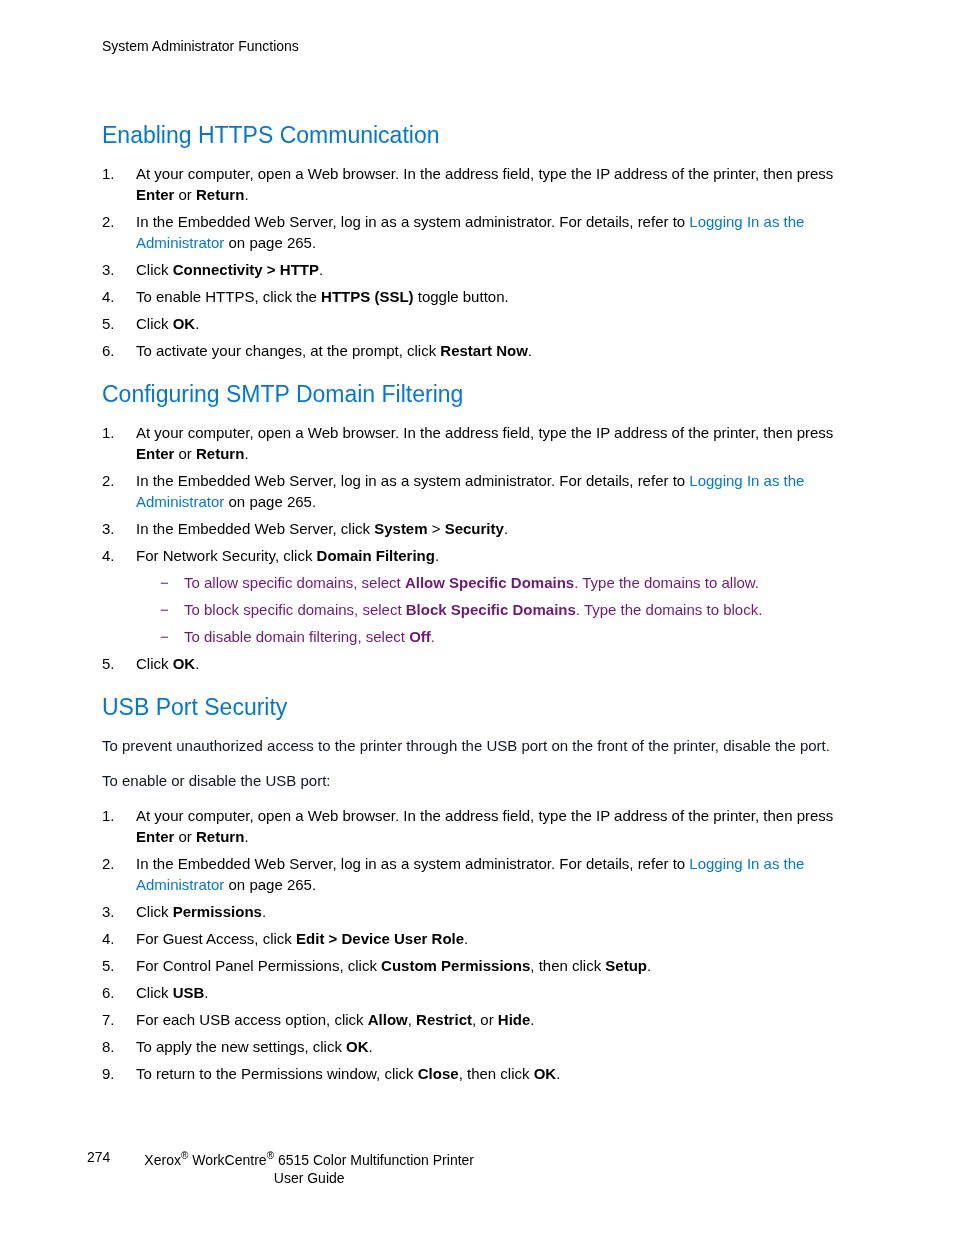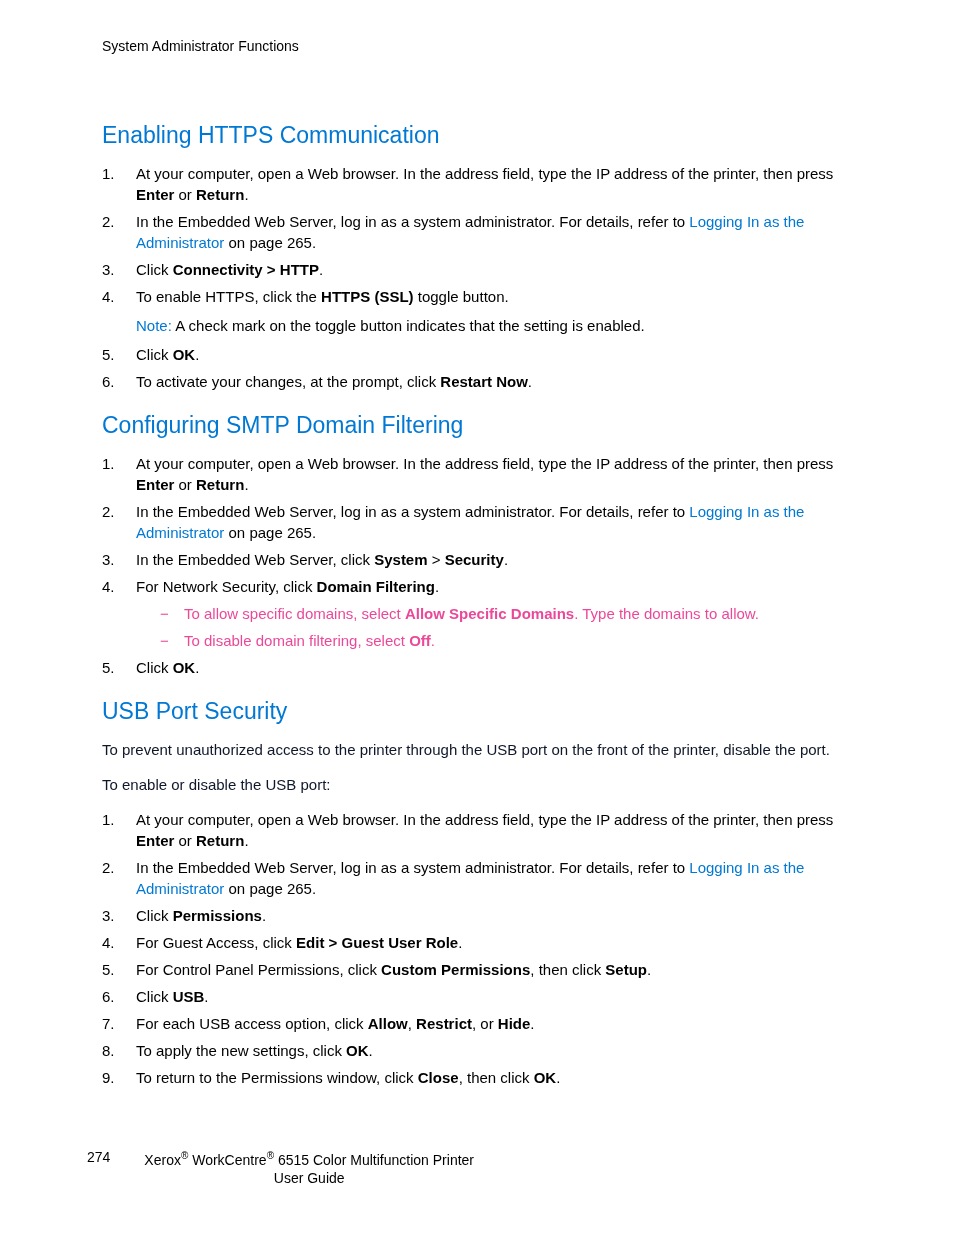--- a/index.html
+++ b/index.html
@@ -55,21 +55,21 @@
     .sub-list {
       list-style: none;
       margin-top: 6px;
     }
     .sub-list > li {
       position: relative;
       padding-left: 48px;
       font-size: 15px;
       line-height: 1.4;
       margin-bottom: 6px;
-      color: #ec4899;
+      color: #701a75;
     }
     .sub-list > li::before {
       content: "−";
       position: absolute;
       left: 24px;
       top: 0;
     }
     .note {
       margin-left: 34px;
       font-size: 15px;
@@ -114,48 +114,48 @@
 
 <div class="page">
   <div class="header-label">System Administrator Functions</div>
 
   <h2 class="section-heading">Enabling HTTPS Communication</h2>
   <ol class="main-list">
     <li><span>At your computer, open a Web browser. In the address field, type the IP address of the printer, then press </span><span class="bold">Enter</span><span> or </span><span class="bold">Return</span><span>.</span></li>
     <li><span>In the Embedded Web Server, log in as a system administrator. For details, refer to </span><a class="link">Logging In as the Administrator</a><span> on page 265.</span></li>
     <li><span>Click </span><span class="bold">Connectivity</span><span class="bold"> &gt; </span><span class="bold">HTTP</span><span>.</span></li>
     <li><span>To enable HTTPS, click the </span><span class="bold">HTTPS (SSL)</span><span> toggle button.</span>
-      <div class="note" style="margin-left:0;"><span class="note-label">Note:</span><span> A check mark on the toggle button indicates that the setting is enabled.</span></div>
     </li>
     <li><span>Click </span><span class="bold">OK</span><span>.</span></li>
     <li><span>To activate your changes, at the prompt, click </span><span class="bold">Restart Now</span><span>.</span></li>
   </ol>
 
   <h2 class="section-heading">Configuring SMTP Domain Filtering</h2>
   <ol class="main-list">
     <li><span>At your computer, open a Web browser. In the address field, type the IP address of the printer, then press </span><span class="bold">Enter</span><span> or </span><span class="bold">Return</span><span>.</span></li>
     <li><span>In the Embedded Web Server, log in as a system administrator. For details, refer to </span><a class="link">Logging In as the Administrator</a><span> on page 265.</span></li>
     <li><span>In the Embedded Web Server, click </span><span class="bold">System</span><span> &gt; </span><span class="bold">Security</span><span>.</span></li>
     <li><span>For Network Security, click </span><span class="bold">Domain Filtering</span><span>.</span>
       <ul class="sub-list">
         <li><span>To allow specific domains, select </span><span class="bold">Allow Specific Domains</span><span>. Type the domains to allow.</span></li>
+        <li><span>To block specific domains, select </span><span class="bold">Block Specific Domains</span><span>. Type the domains to block.</span></li>
         <li><span>To disable domain filtering, select </span><span class="bold">Off</span><span>.</span></li>
       </ul>
     </li>
     <li><span>Click </span><span class="bold">OK</span><span>.</span></li>
   </ol>
 
   <h2 class="section-heading">USB Port Security</h2>
   <p class="body-text">To prevent unauthorized access to the printer through the USB port on the front of the printer, disable the port.</p>
   <p class="body-text">To enable or disable the USB port:</p>
   <ol class="main-list">
     <li><span>At your computer, open a Web browser. In the address field, type the IP address of the printer, then press </span><span class="bold">Enter</span><span> or </span><span class="bold">Return</span><span>.</span></li>
     <li><span>In the Embedded Web Server, log in as a system administrator. For details, refer to </span><a class="link">Logging In as the Administrator</a><span> on page 265.</span></li>
     <li><span>Click </span><span class="bold">Permissions</span><span>.</span></li>
-    <li><span>For Guest Access, click </span><span class="bold">Edit</span><span class="bold"> &gt; </span><span class="bold">Guest User Role</span><span>.</span></li>
+    <li><span>For Guest Access, click </span><span class="bold">Edit</span><span class="bold"> &gt; </span><span class="bold">Device User Role</span><span>.</span></li>
     <li><span>For Control Panel Permissions, click </span><span class="bold">Custom Permissions</span><span>, then click </span><span class="bold">Setup</span><span>.</span></li>
     <li><span>Click </span><span class="bold">USB</span><span>.</span></li>
     <li><span>For each USB access option, click </span><span class="bold">Allow</span><span>, </span><span class="bold">Restrict</span><span>, or </span><span class="bold">Hide</span><span>.</span></li>
     <li><span>To apply the new settings, click </span><span class="bold">OK</span><span>.</span></li>
     <li><span>To return to the Permissions window, click </span><span class="bold">Close</span><span>, then click </span><span class="bold">OK</span><span>.</span></li>
   </ol>
 </div>
 
 <div class="footer">
   <div class="footer-page">274</div>

